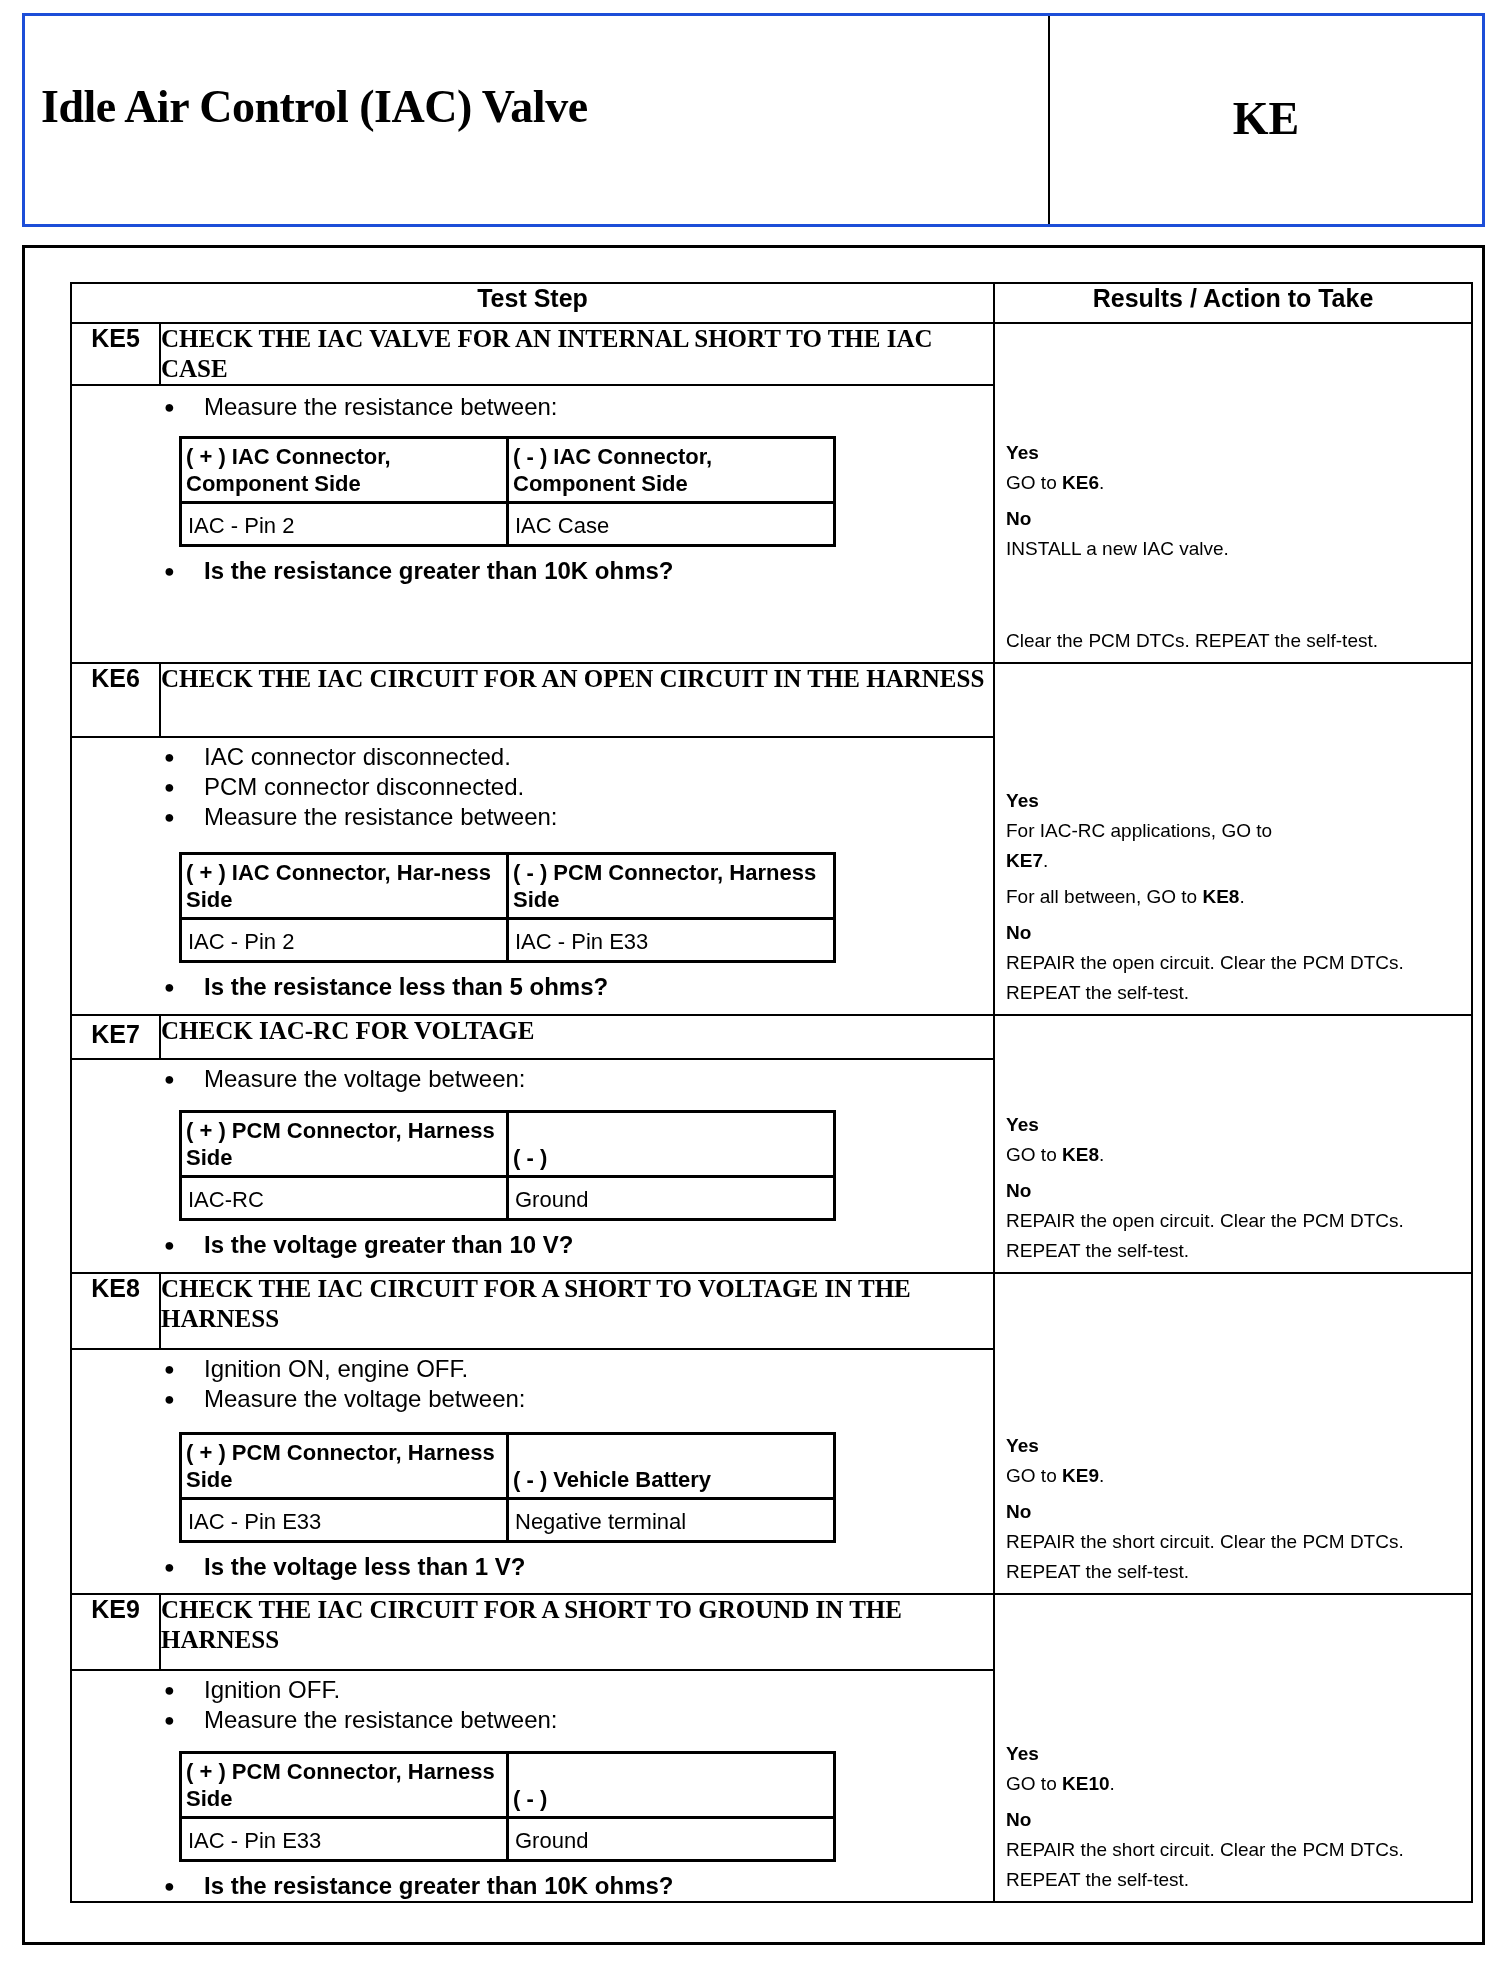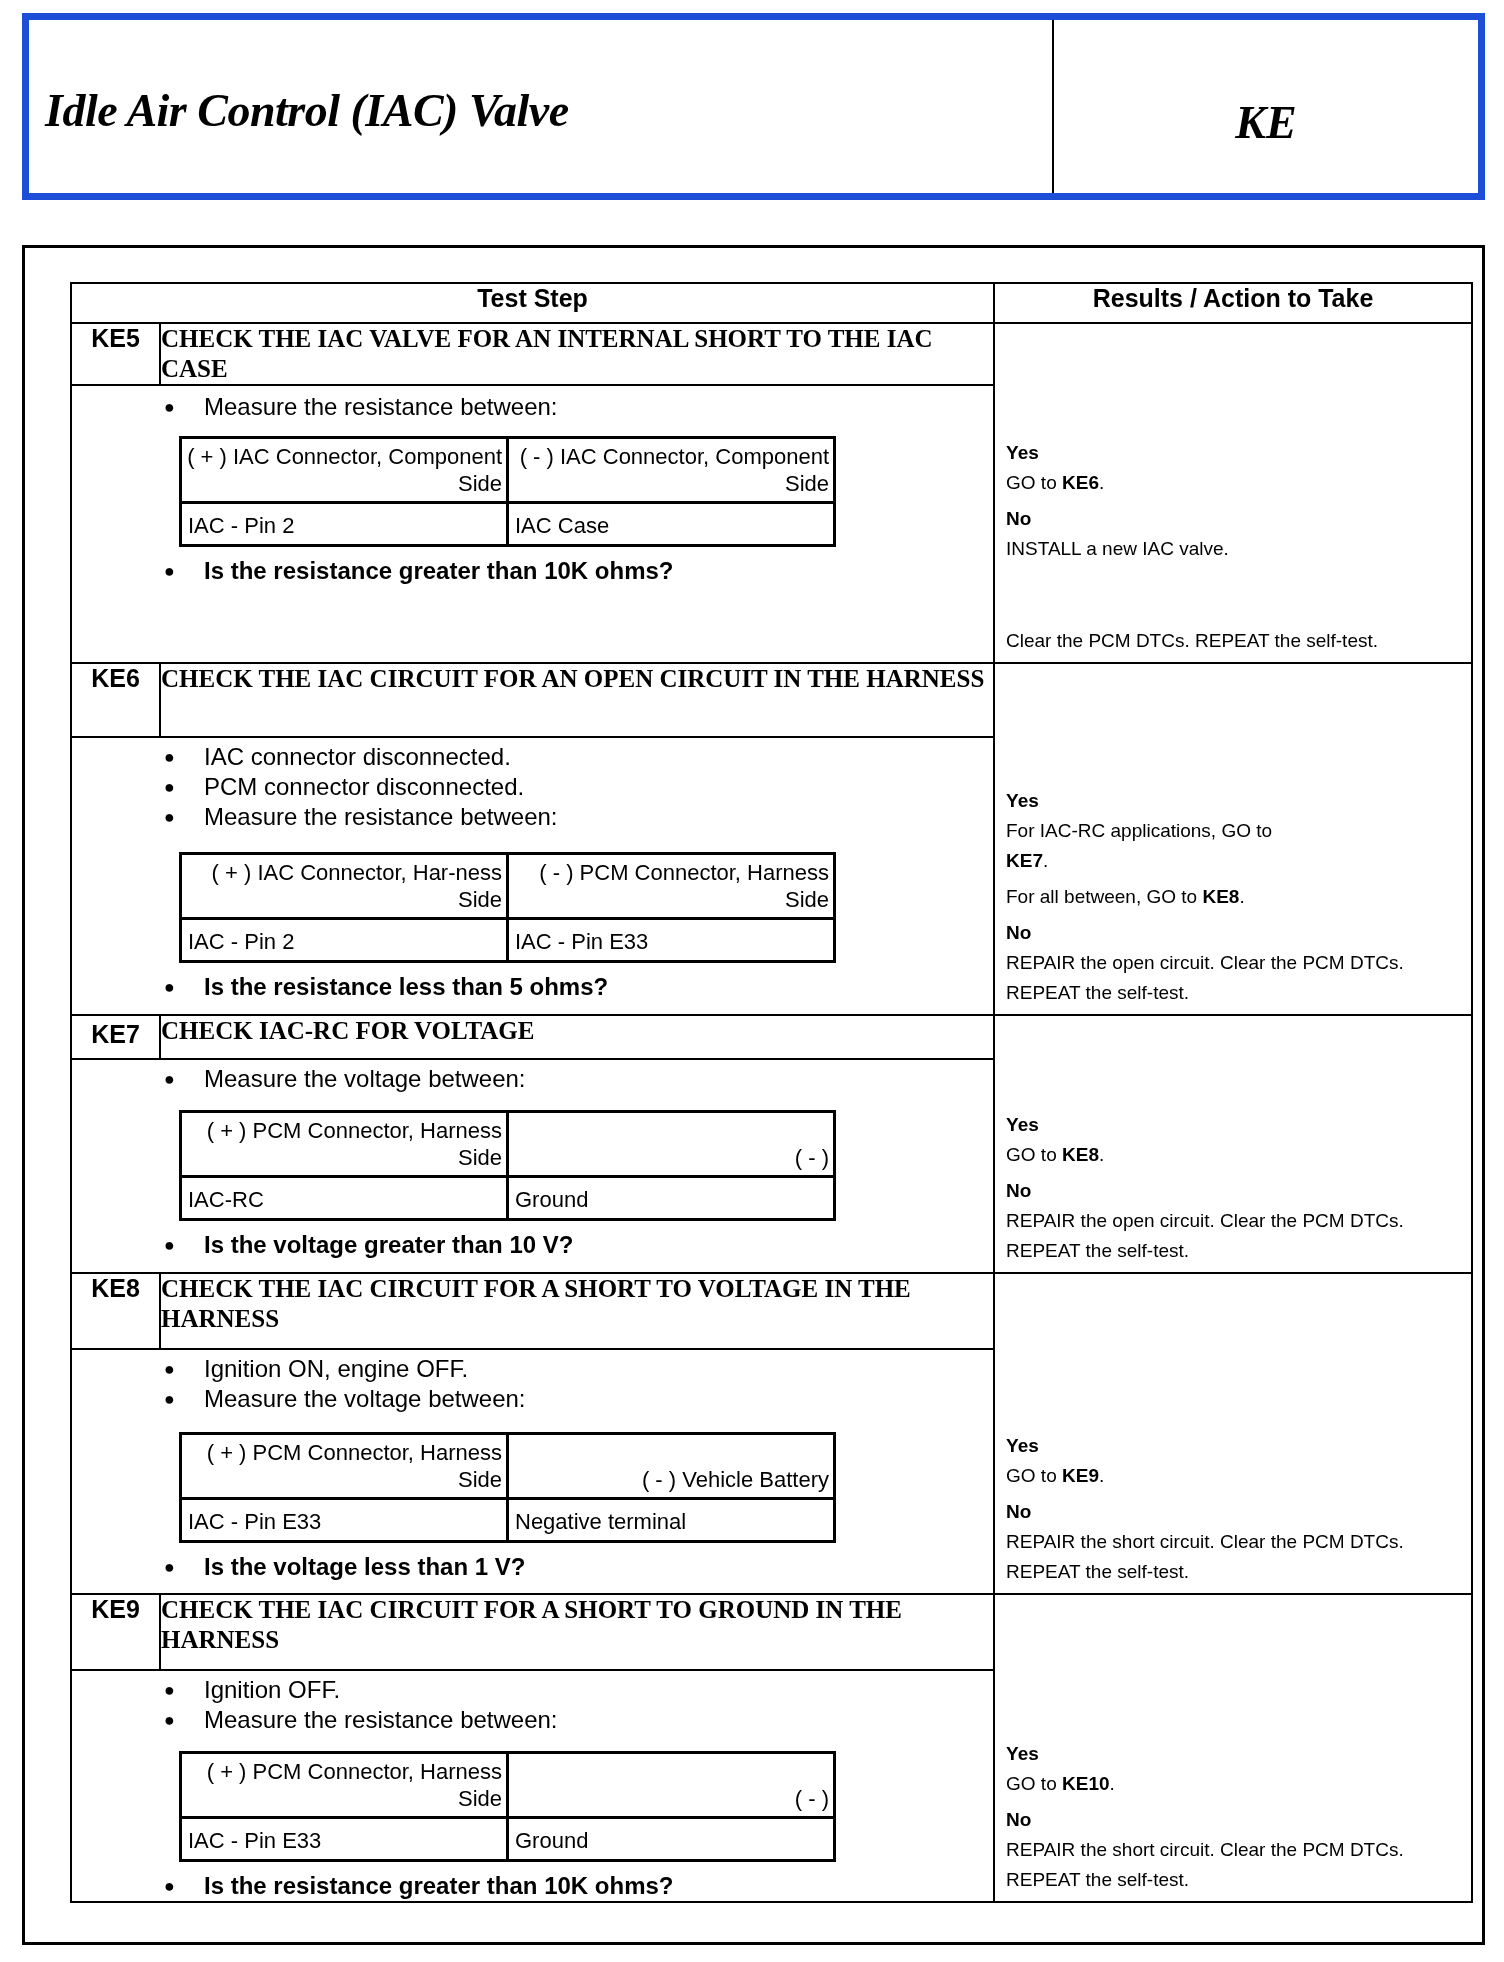--- a/index.html
+++ b/index.html
@@ -1,37 +1,37 @@
 <!DOCTYPE html>
 <html><head>
 <meta charset="utf-8">
 <style>
   html, body { margin: 0; padding: 0; background: #ffffff; }
   body { width: 1504px; height: 1962px; position: relative; overflow: hidden; color: #000; font-family: "Liberation Sans", sans-serif; }
-  .hdr-box { position: absolute; left: 22px; top: 13px; width: 1463px; height: 187px; border: 7px solid #1d4ed8; box-sizing: border-box; font-style: italic; }
+  .hdr-box { position: absolute; left: 22px; top: 13px; width: 1463px; height: 214px; border: 3px solid #1d4ed8; box-sizing: border-box; }
   .hdr-divider { position: absolute; left: 1023px; top: 0; bottom: 0; border-left: 2px solid #000; }
   .hdr-title { position: absolute; left: 16px; top: 0; height: 181px; line-height: 181px; font-family: "Liberation Serif", serif; font-weight: bold; font-size: 46px; letter-spacing: -0.5px; }
   .hdr-code { position: absolute; left: 1025px; right: 0; top: 12px; height: 181px; line-height: 181px; text-align: center; font-family: "Liberation Serif", serif; font-weight: bold; font-size: 46px; }
   .outer-box { position: absolute; left: 22px; top: 245px; width: 1463px; height: 1700px; border: 3px solid #000; box-sizing: border-box; }
   table.main { position: absolute; left: 70px; top: 282px; width: 1401px; border-collapse: collapse; table-layout: fixed; }
   table.main td, table.main th { border: 2px solid #000; padding: 0; vertical-align: top; }
   th.colhead { height: 38px; font-weight: bold; font-size: 25px; text-align: center; vertical-align: middle; }
   td.step-id { width: 83px; font-weight: bold; font-size: 25px; text-align: center; padding-top: 6px; }
   td.step-title { font-weight: bold; font-size: 25px; line-height: 30px; padding: 5px 8px 4px 10px; font-family: Liberation Serif, serif; }
   td.step-body { position: relative; padding: 0; }
   td.result { position: relative; font-size: 19px; line-height: 30px; border-radius: 11px; }
   .result-inner { position: absolute; left: 11px; right: 6px; bottom: 6px; }
   .res-label { font-weight: bold; }
   .res-gap { height: 6px; }
   .bul { display: flex; font-size: 24px; line-height: 30px; margin-left: 92px; }
   .bul .dot { width: 40px; flex: none; font-size: 18px; }
   .bul.q { font-weight: bold; }
   table.conn { border-collapse: collapse; table-layout: fixed; width: 657px; margin-left: 107px; margin-top: 10px; margin-bottom: 9px; }
   table.conn td { border: 3px solid #000; font-size: 22px; line-height: 27px; }
-  table.conn td.h { font-weight: normal; text-align: right; vertical-align: bottom; padding: 2px 4px 4px 4px; height: 56px; }
+  table.conn td.h { font-weight: bold; text-align: left; vertical-align: bottom; padding: 2px 4px 4px 4px; height: 56px; }
   table.conn td.v { padding: 4px 7px 2px 6px; height: 34px; vertical-align: middle; }
 </style>
 </head>
 <body>
 
 <div class="hdr-box">
   <div class="hdr-title">Idle Air Control (IAC) Valve</div>
   <div class="hdr-divider"></div>
   <div class="hdr-code">KE</div>
 </div>

